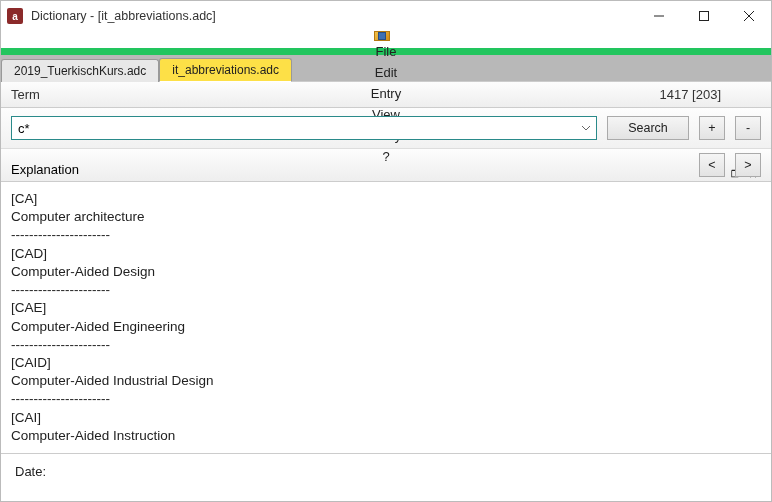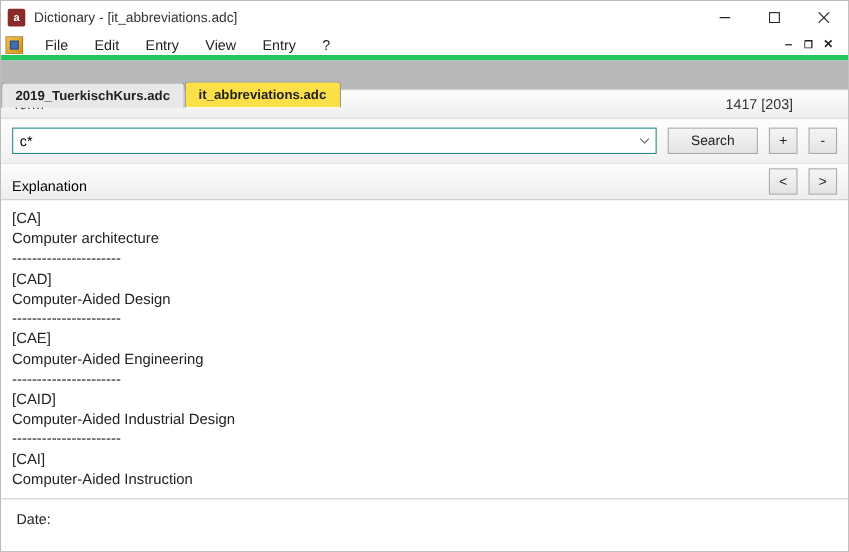--- a/index.html
+++ b/index.html
@@ -40,21 +40,22 @@
     justify-content: center;
     cursor: pointer;
   }
   .win-btn svg { width: 10px; height: 10px; stroke: #222; stroke-width: 1; fill: none; }
   .menubar {
     height: 24px;
     display: flex;
     align-items: center;
     padding: 0 4px;
     background: #fff;
-    border-bottom: 5px solid #22c55e;
+    border-bottom: 7px solid #22c55e;
+    flex-direction: column;
   }
   .menubar .mb-icon {
     width: 16px; height: 16px;
     background: linear-gradient(135deg,#f3c24a,#d48b18);
     border: 1px solid #b57a12;
     margin-right: 8px;
     display:inline-flex; align-items:center; justify-content:center;
   }
   .menubar .mb-icon::after{
     content:""; width:6px;height:6px;background:#3d6fb5;border:1px solid #2a4e82;
@@ -79,22 +80,21 @@
     background: #e8e8e8;
     border: 1px solid #999;
     border-bottom: none;
     padding: 4px 12px;
     font-size: 12px;
     color: #222;
     margin-right: 0;
     cursor: pointer;
     border-radius: 3px 3px 0 0;
     position:relative;
-    top:17px;
-    font-weight:bold;
+    top:1px;
   }
   .tab.active {
     background: #fde047;
     border-bottom: 1px solid #fff;
   }
   .section-header {
     background: linear-gradient(#fdfdfd,#eeeeee);
     border-top: 1px solid #ccc;
     border-bottom: 1px solid #ccc;
     padding: 5px 10px;

